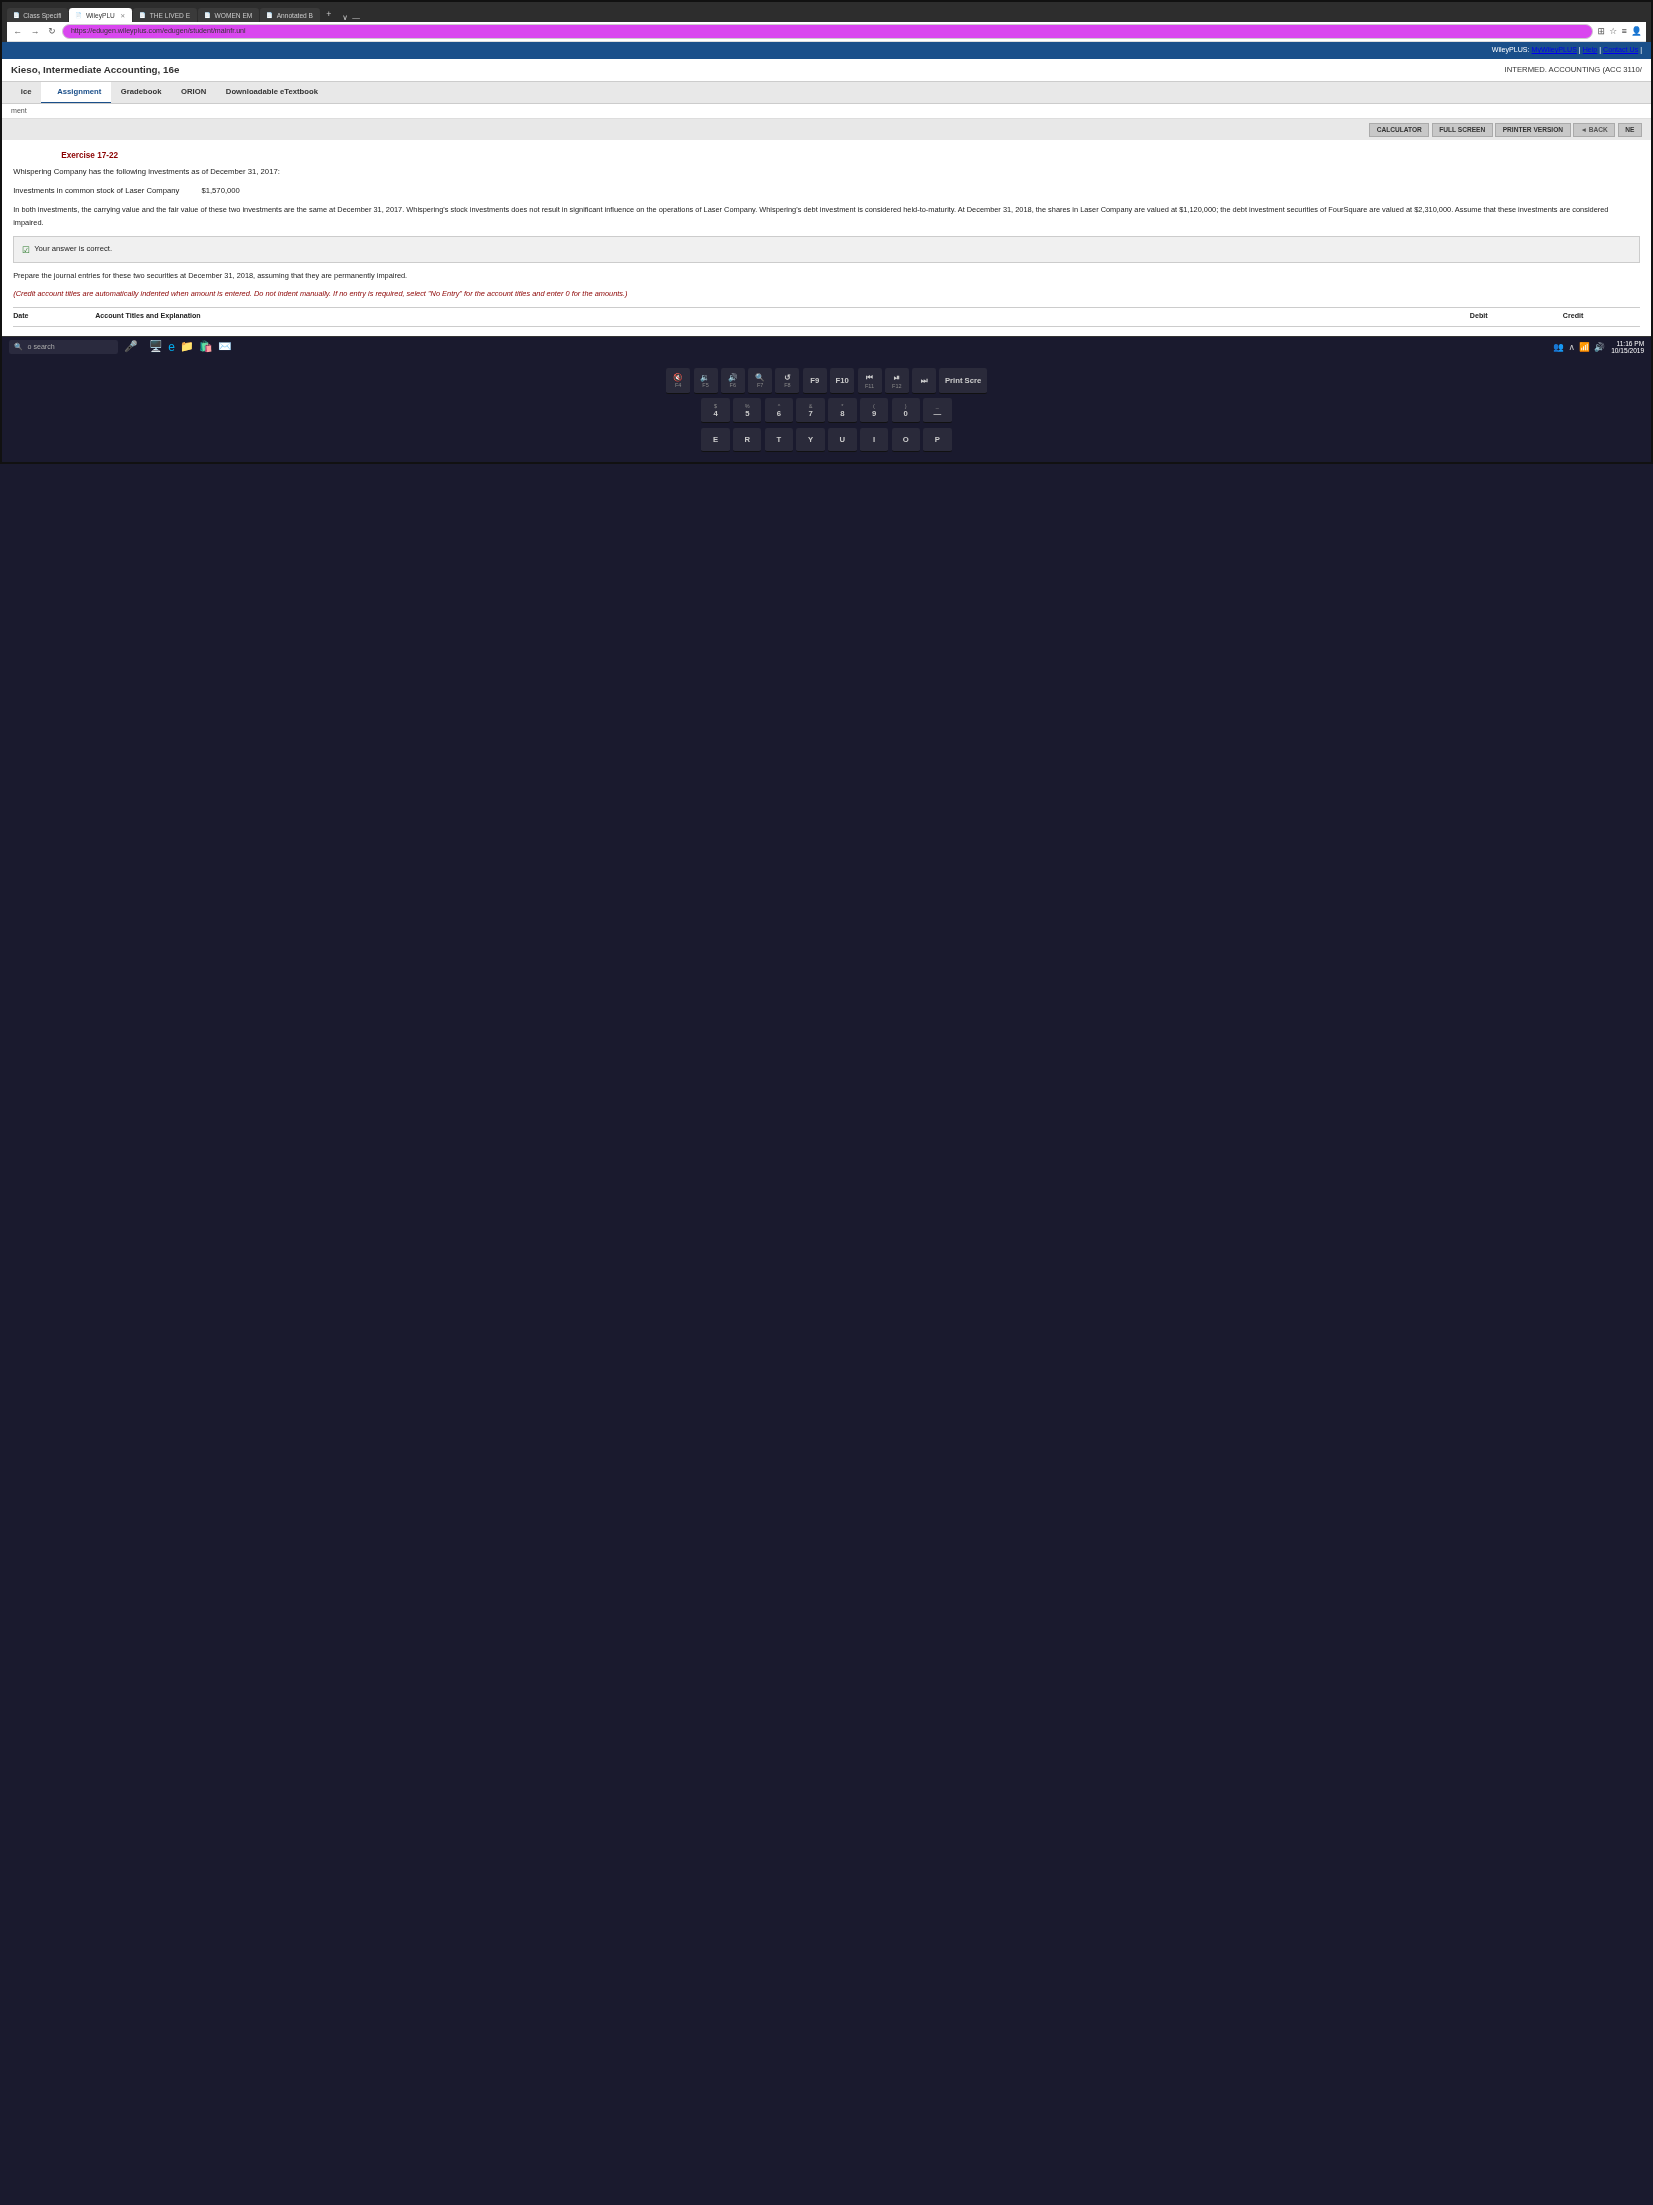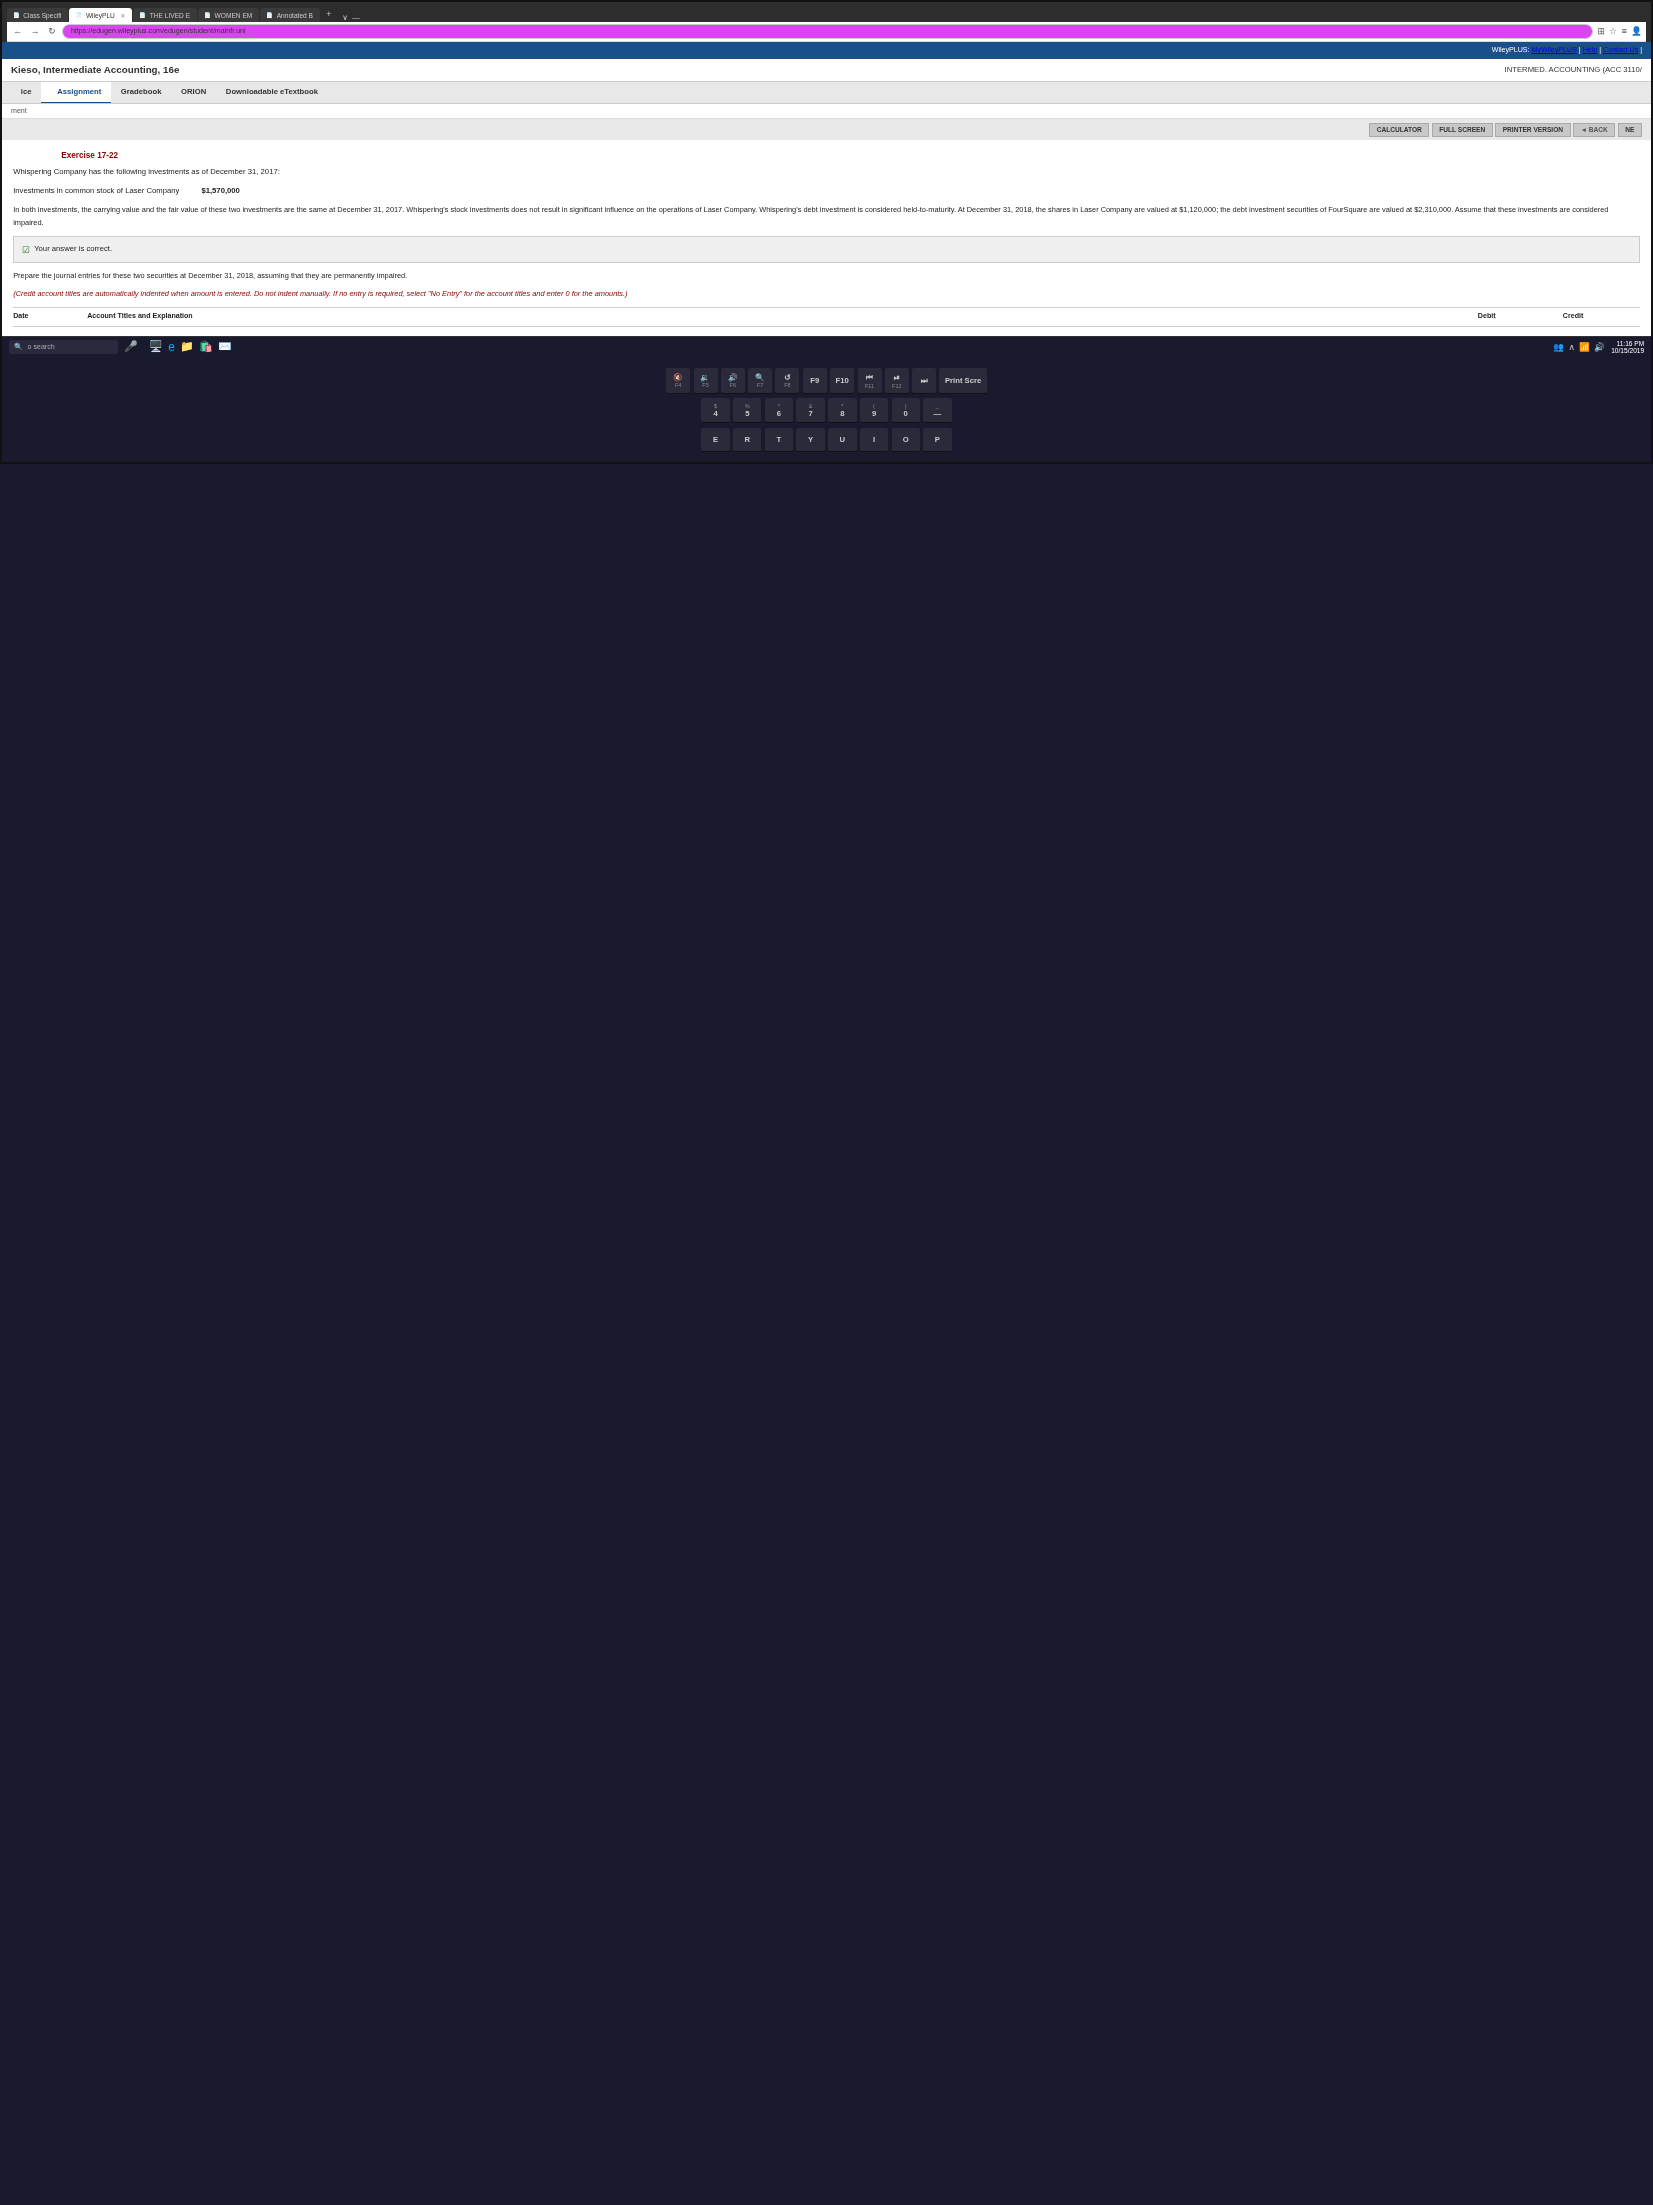--- a/index.html
+++ b/index.html
@@ -146,21 +146,21 @@
     }
     .investments-table {
       margin: 6.6px 0;
     }
     .investments-row {
       display: flex;
       gap: 22px;
       margin: 2.2px 0;
     }
     .inv-label { flex: 0 0 auto; }
-    .inv-value { font-weight: bold; }
+    .inv-value { font-weight: normal; }
     .description-text {
       margin: 6.6px 0;
       font-size: 7.4px;
       line-height: 1.7;
     }
     .correct-banner {
       background: #f0f0f0;
       border: 0.5px solid #ccc;
       padding: 5.5px 7.7px;
       margin: 6.6px 0;
@@ -174,21 +174,21 @@
       font-size: 7.4px;
       margin: 5.5px 0;
       line-height: 1.7;
     }
     .instruction-italic {
       font-style: italic;
       color: #8B0000;
     }
     .journal-header {
       display: flex;
-      gap: 8px;
+      gap: 16px;
       border-top: 0.5px solid #ccc;
       border-bottom: 0.5px solid #ccc;
       padding: 3.3px 0;
       margin-top: 6.6px;
       font-weight: bold;
       font-size: 7.1px;
     }
     .col-date { width: 66px; }
     .col-account { flex: 1; }
     .col-debit { width: 77px; }

